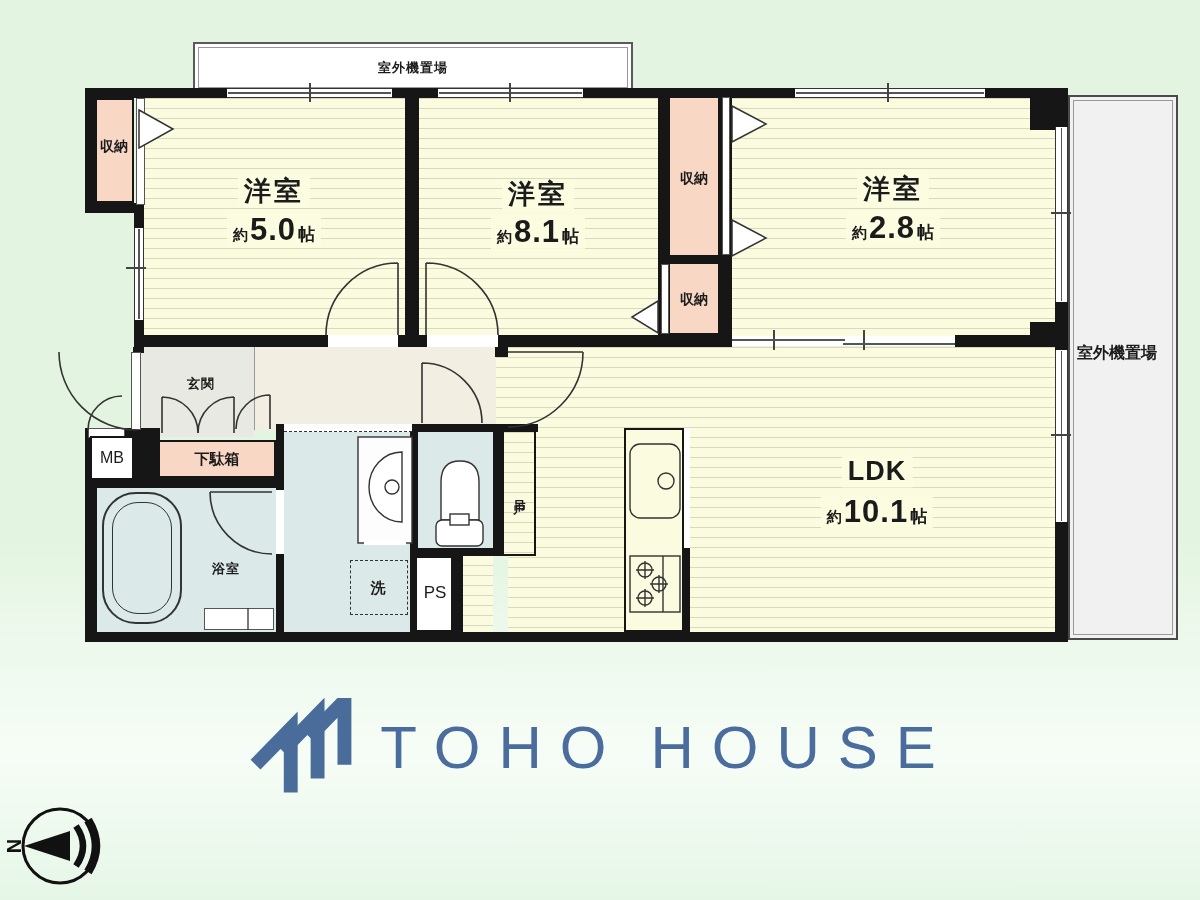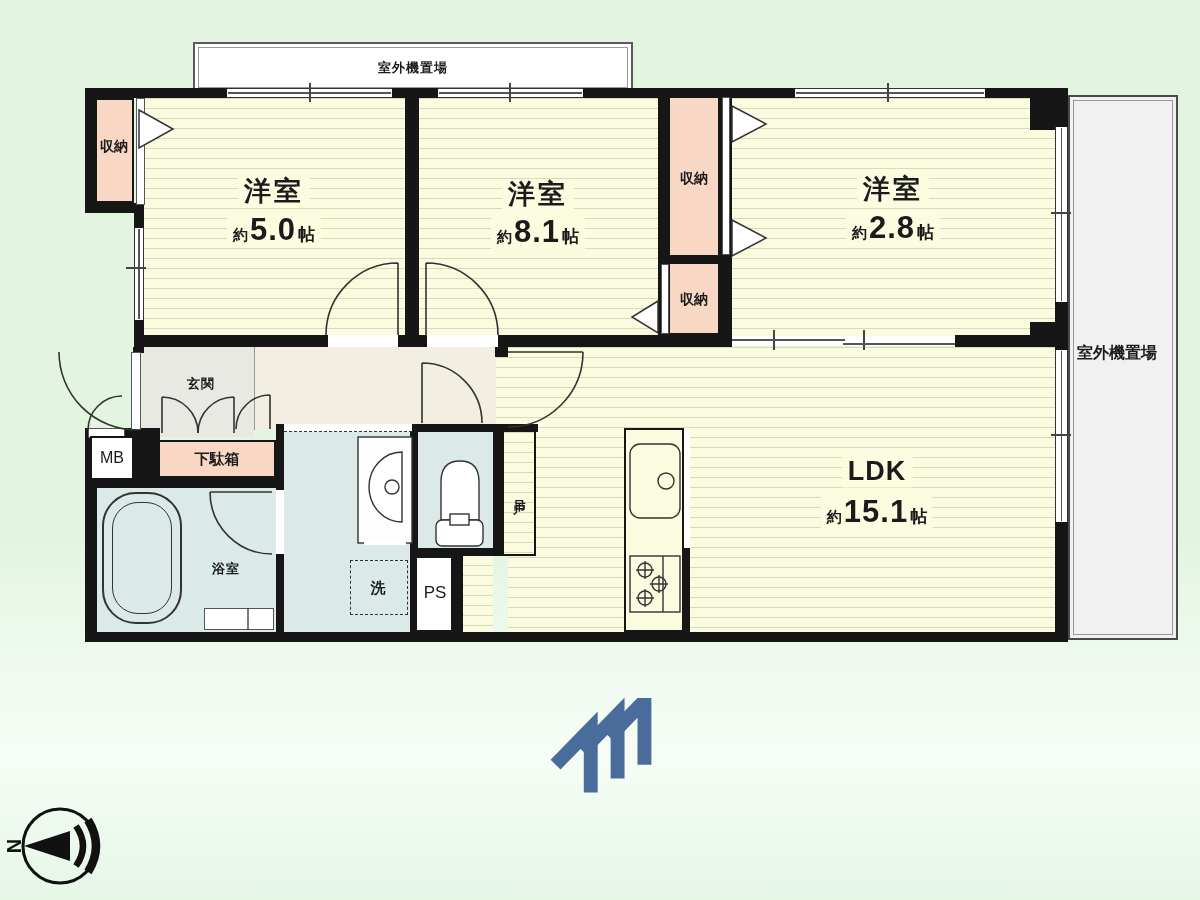--- a/index.html
+++ b/index.html
@@ -207,21 +207,21 @@
   <div class="lbl rname" style="left:538px;top:195px">洋室</div>
   <div class="lbl sz" style="left:538px;top:232px">
     <span class="approx">約</span><span class="num">8.1</span><span class="unit">帖</span>
   </div>
   <div class="lbl rname" style="left:893px;top:190px">洋室</div>
   <div class="lbl sz" style="left:893px;top:228px">
     <span class="approx">約</span><span class="num">2.8</span><span class="unit">帖</span>
   </div>
   <div class="lbl rname" style="left:877px;top:472px;letter-spacing:1px">LDK</div>
   <div class="lbl sz" style="left:877px;top:512px">
-    <span class="approx">約</span><span class="num">15.1</span><span class="unit">帖</span>
+    <span class="approx">約</span><span class="num">10.1</span><span class="unit">帖</span>
   </div>
 
   <div class="lbl" style="left:114px;top:147px;font-size:14px">収納</div>
   <div class="lbl" style="left:694px;top:179px;font-size:14px">収納</div>
   <div class="lbl" style="left:694px;top:300px;font-size:14px">収納</div>
   <div class="lbl sm" style="left:201px;top:384px">玄関</div>
   <div class="lbl" style="left:217px;top:459px;font-size:15px">下駄箱</div>
   <div class="lbl" style="left:112px;top:458px;font-size:16px;font-weight:500">MB</div>
   <div class="lbl sm" style="left:226px;top:569px">浴室</div>
   <div class="lbl" style="left:378px;top:588px;font-size:15px">洗</div>
@@ -230,20 +230,21 @@
   <div class="lbl" style="left:1117px;top:353px;font-size:16px">室外機置場</div>
 
   <div class="logo">
     <svg width="108" height="100" viewBox="0 0 112 108">
       <g stroke="#4a6c9b" stroke-width="15" fill="none" stroke-linejoin="miter" stroke-linecap="butt">
         <path d="M8 72 L46 33 L46 102"></path>
         <path d="M37 57 L75 18 L75 87"></path>
         <path d="M66 42 L104 3 L104 72"></path>
       </g>
     </svg>
+    <div class="logotext"><span class="w1">TOHO</span><span class="w2">HOUSE</span></div>
   </div>
 
   <svg class="abs" style="left:6px;top:800px" width="100" height="95" viewBox="0 0 100 95">
     <circle cx="54" cy="46" r="37" fill="none" stroke="#111" stroke-width="3"></circle>
     <polygon points="18,46 64,31 64,61" fill="#111"></polygon>
     <path d="M70 26 Q84 46 70 66" fill="none" stroke="#111" stroke-width="6.5"></path>
     <path d="M82 20 Q98 46 82 72" fill="none" stroke="#111" stroke-width="8.5"></path>
     <text transform="rotate(-90 8 46)" x="8" y="46" font-size="20" font-weight="bold" fill="#111" text-anchor="middle" dominant-baseline="central">N</text>
   </svg>
 

